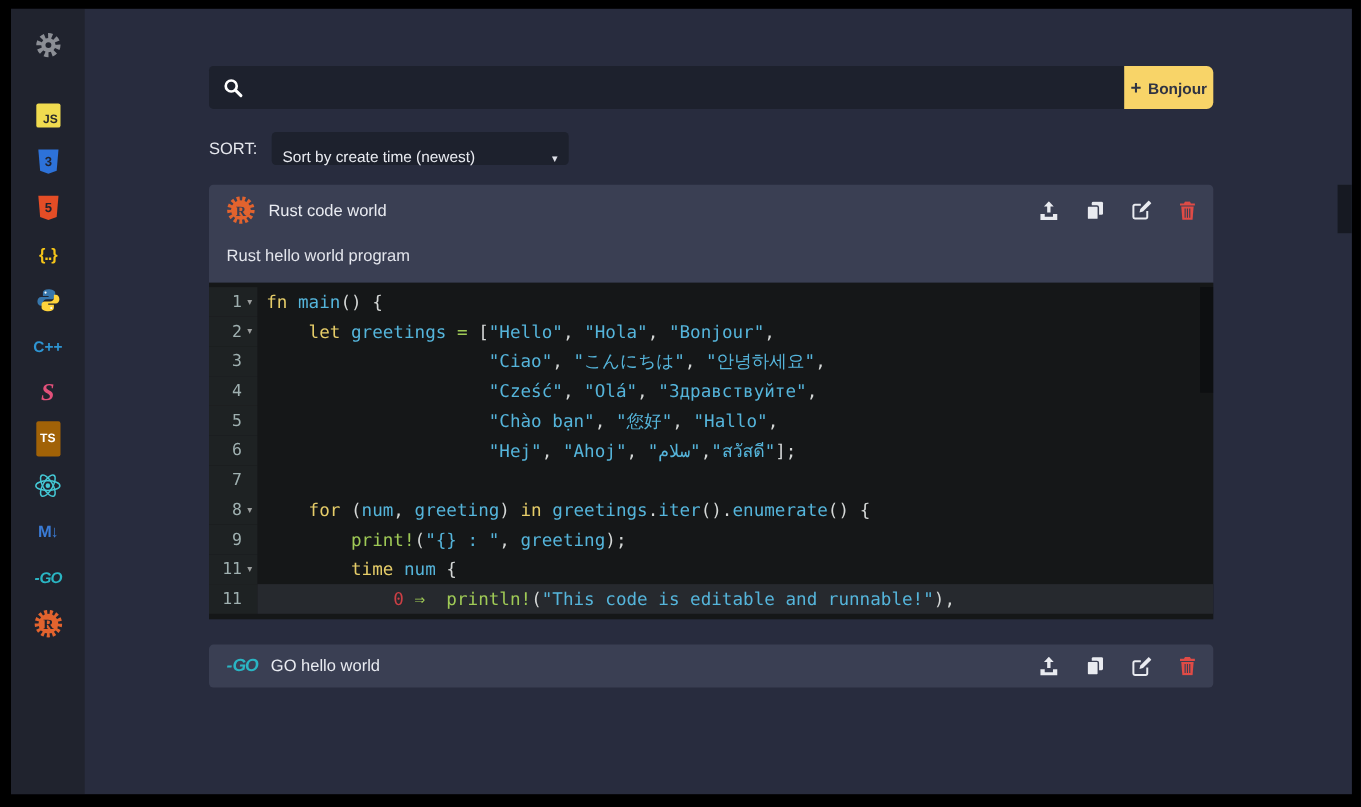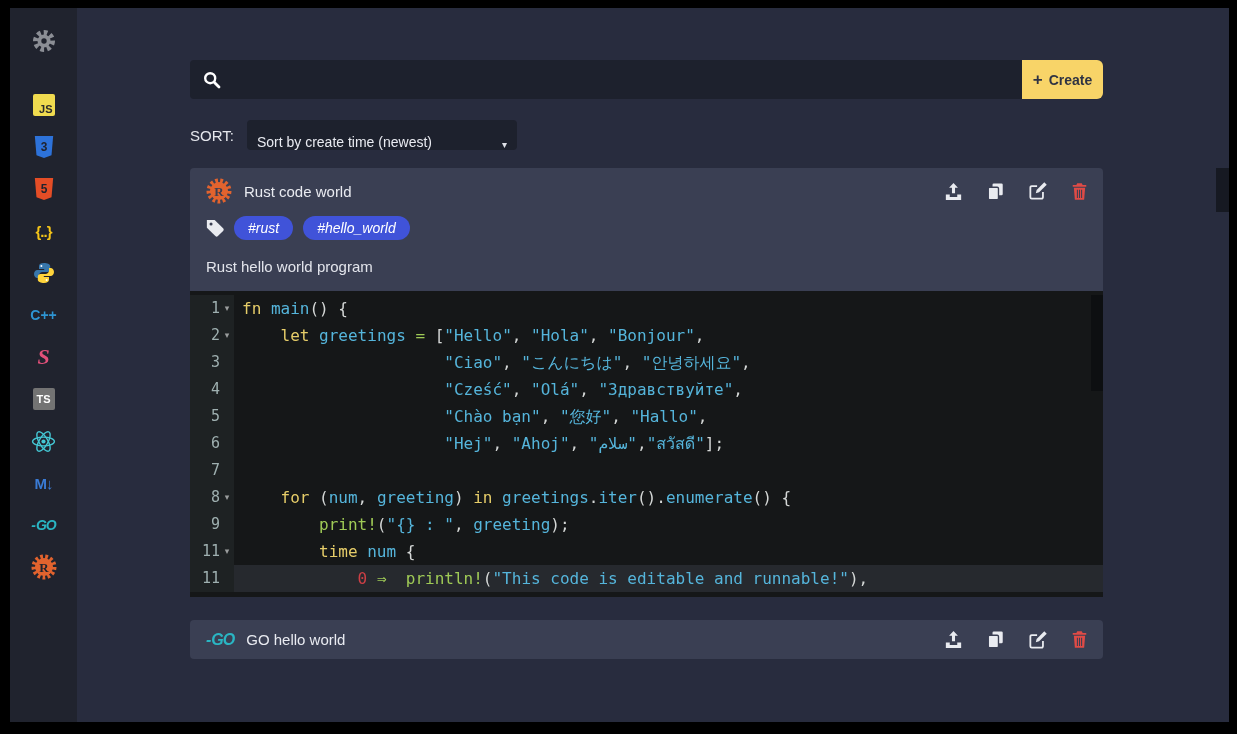--- a/index.html
+++ b/index.html
@@ -6,21 +6,21 @@
     font-family:"Liberation Sans",sans-serif;}
   .window{position:absolute;left:10px;top:8px;width:1219px;height:714px;background:#282c3e;
     display:flex;overflow:hidden;}
   
   .sidebar{width:67px;background:#20232e;display:flex;flex-direction:column;align-items:center;
     padding-top:20px;gap:16px;flex-shrink:0;}
   .side-item{width:26px;height:26px;display:flex;align-items:center;justify-content:center;cursor:pointer;}
   .side-item.gear{margin-bottom:22px;}
   .js-badge{width:22px;height:22px;background:#f0db4f;color:#2b2b2b;font-weight:bold;font-size:11px;
     display:flex;align-items:flex-end;justify-content:flex-end;padding:0 2px 1px 0;box-sizing:border-box;border-radius:2px;}
-  .ts-badge{width:22px;height:22px;background:#737373;color:#fff;font-weight:bold;font-size:11px;
+  .ts-badge{width:22px;height:32px;background:#a16207;color:#fff;font-weight:bold;font-size:11px;
     display:flex;align-items:center;justify-content:center;border-radius:2px;}
   .json-glyph{color:#f5c518;font-weight:bold;font-size:15px;letter-spacing:-1px;}
   .cpp-glyph{color:#2e95d3;font-weight:bold;font-size:14px;}
   .sass-glyph{color:#e2507a;font-weight:bold;font-size:22px;font-style:italic;font-family:"Liberation Serif",serif;}
   .md-glyph{color:#3a7bd5;font-weight:800;font-size:15px;letter-spacing:-1px;}
   .go-glyph{color:#2ab5c3;font-weight:800;font-style:italic;font-size:14px;letter-spacing:-1px;}
   .go-glyph .dash{font-weight:800;margin-right:1px;}
   
   .main{flex:1;position:relative;}
   .content{width:913px;margin-left:113px;}
@@ -150,21 +150,21 @@
       <div class="search-row">
         <div class="search-box">
           <svg width="18" height="18" viewBox="0 0 18 18">
             <circle cx="7.2" cy="7.2" r="5" fill="none" stroke="#fff" stroke-width="2.4"></circle>
             <line x1="11.2" y1="11.2" x2="16" y2="16" stroke="#fff" stroke-width="2.8" stroke-linecap="round"></line>
           </svg>
           <input type="text" value="" style="">
         </div>
         <button class="create-btn">
           <span class="plus">+</span>
-          <span>Create</span>
+          <span>Bonjour</span>
         </button>
       </div>
 
       <div class="sort-row">
         <span class="sort-label">SORT:</span>
         <div class="sort-select">
           <span>Sort by create time (newest)</span>
           <span class="arrow">▾</span>
         </div>
       </div>
@@ -199,28 +199,20 @@
               </button>
               <button>
                 <svg width="15" height="17" viewBox="0 0 20 22" fill="#df4b46">
                   <path d="M7 0h6l1.2 2.2H19v2.6H1V2.2h4.8z"></path>
                   <path d="M2.5 6h15l-1.3 16H3.8z"></path>
                   <path d="M7.2 8.5v11M10 8.5v11M12.8 8.5v11" stroke="#3a3f53" stroke-width="1.4" fill="none"></path>
                 </svg>
               </button>
             </div>
           </div>
-          <div class="tag-row">
-            <svg width="18" height="18" viewBox="0 0 20 20">
-              <path d="M1 1h8.6L19 10.4a2 2 0 0 1 0 2.8l-5.8 5.8a2 2 0 0 1-2.8 0L1 9.6z" fill="#e9ebf0"></path>
-              <circle cx="5.6" cy="5.6" r="1.7" fill="#3a3f53"></circle>
-            </svg>
-            <span class="tag-pill">#rust</span>
-            <span class="tag-pill">#hello_world</span>
-          </div>
           <div class="desc-row">Rust hello world program</div>
         </div>
 
         <div class="code">
           <div class="code-line">
               <span class="gutter">
                 <span class="ln">1</span>
                 <span class="fold">▾</span>
               </span>
               <span class="line-content"><span style="color: rgb(230, 205, 105);">fn</span><span style="color: rgb(212, 215, 214);"> </span><span style="color: rgb(85, 181, 219);">main</span><span style="color: rgb(212, 215, 214);">() {</span></span>

